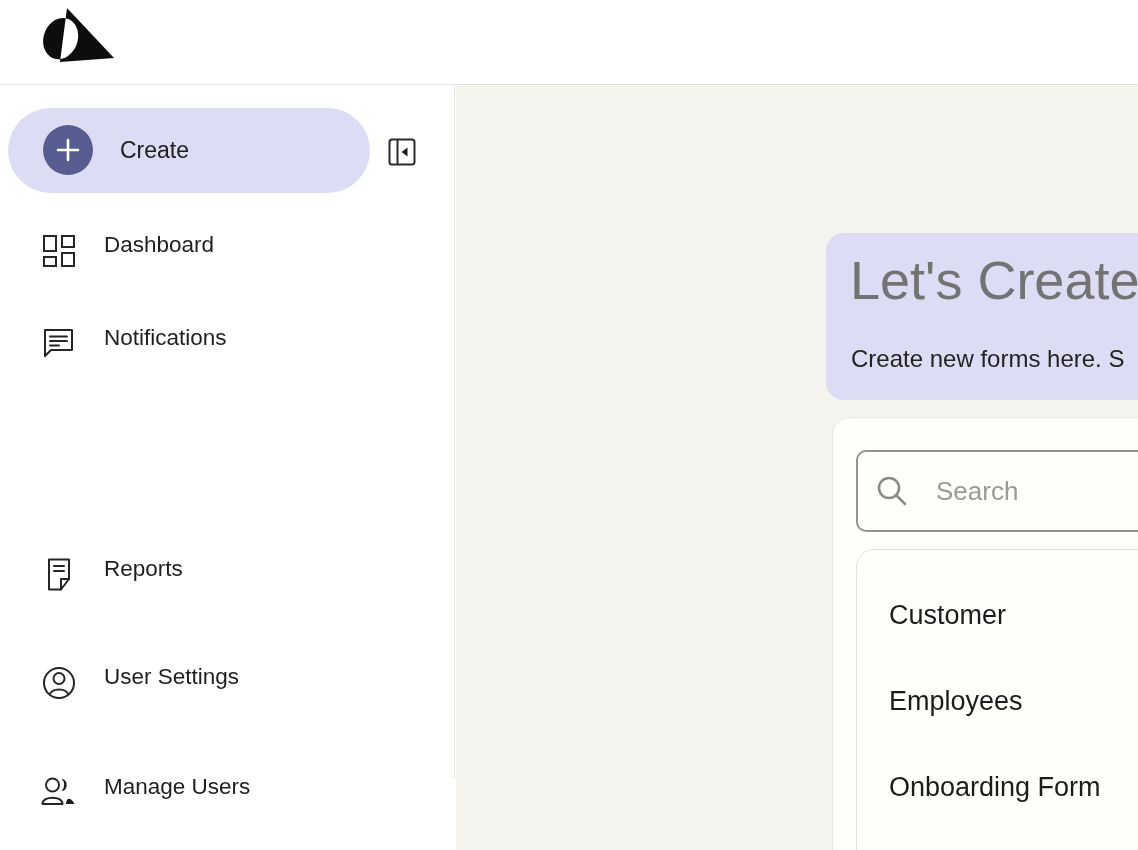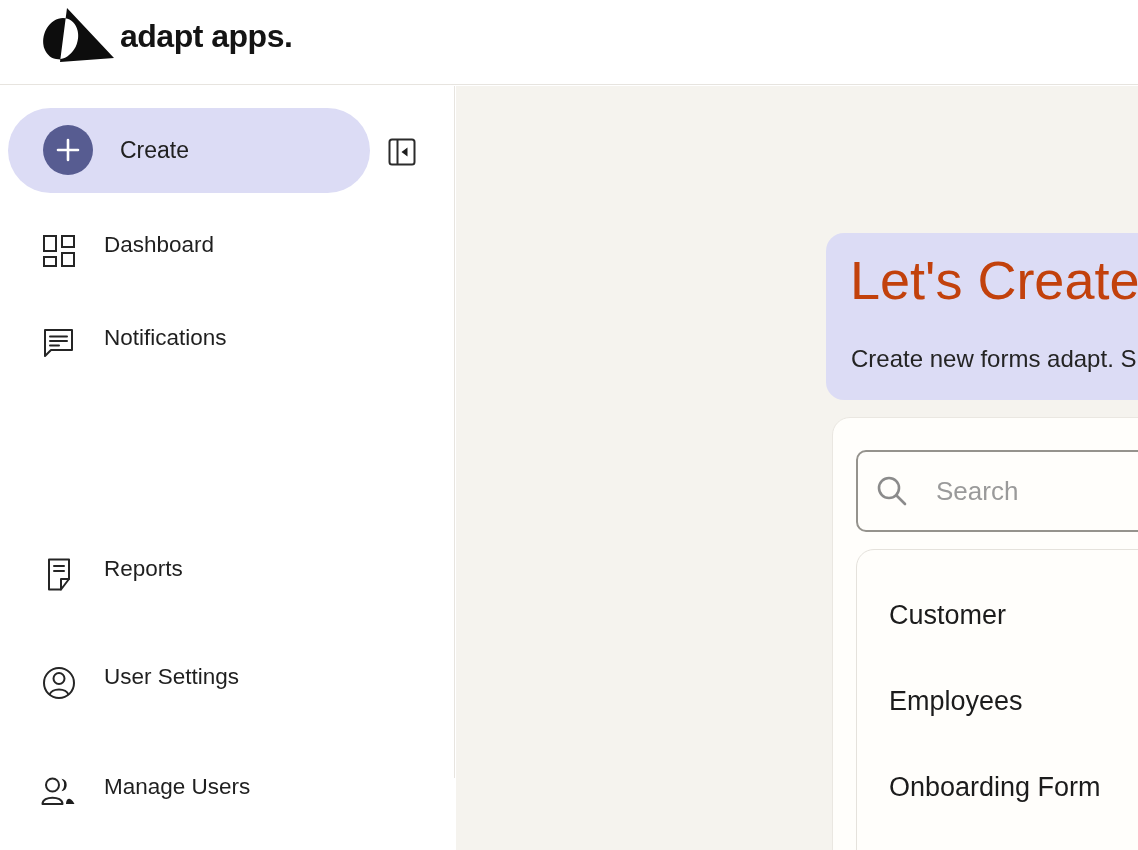--- a/index.html
+++ b/index.html
@@ -55,21 +55,21 @@
   .main {
     position: absolute; left: 456px; top: 86px; width: 682px; height: 764px;
     background: #f5f3ee;
   }
   .banner {
     position: absolute; left: 370px; top: 147px; width: 620px; height: 167px;
     background: #dcdcf5; border-radius: 18px;
   }
   .banner-title {
     position: absolute; left: 24px; top: 16px;
-    font-size: 54px; font-weight: 500; color: #c2410c; white-space: nowrap;
+    font-size: 54px; font-weight: 500; color: #737373; white-space: nowrap;
   }
   .banner-subtitle {
     position: absolute; left: 25px; top: 112px;
     font-size: 24px; font-weight: 400; color: #242424; white-space: nowrap;
   }
   .card {
     position: absolute; left: 376px; top: 331px; width: 620px; height: 560px;
     background: #fffefb; border: 1px solid #eae7e1; border-radius: 18px;
   }
   .search-box { position: absolute; left: 23px; top: 32px; width: 580px; height: 82px; }
@@ -96,21 +96,20 @@
 </head>
 <body>
 
 <header class="app-header">
   <div class="logo">
     <svg width="78" height="60" viewBox="0 0 78 60">
       <path fill="#0d0d0d" fill-rule="evenodd" d="M29,2 L76,52 L22,56 Z
            M25,12 a17,21 20 1 0 0.05,0 Z"></path>
     </svg>
   </div>
-  <div class="brand">adapt apps.</div>
 </header>
 
 <aside class="sidebar">
 
   <div class="create-pill">
     <span class="plus-circle">
       <svg width="26" height="26" viewBox="0 0 26 26">
         <path d="M13,3 V23 M3,13 H23" stroke="#ffffff" stroke-width="2.6" stroke-linecap="round"></path>
       </svg>
     </span>
@@ -184,21 +183,21 @@
     </span>
     <span class="nav-label">Manage Users</span>
   </div>
 
 </aside>
 
 <main class="main">
 
   <section class="banner">
     <h1 class="banner-title">Let's Create</h1>
-    <p class="banner-subtitle">Create new forms adapt. S</p>
+    <p class="banner-subtitle">Create new forms here. S</p>
   </section>
 
   <section class="card">
 
     <div class="search-box">
       <input class="search-input" type="text" placeholder="Search" style="">
       <span class="search-glyph">
         <svg width="36" height="36" viewBox="0 0 36 36" fill="none" stroke="#8b8b8b" stroke-width="2.6" stroke-linecap="round">
           <circle cx="14" cy="14" r="10"></circle>
           <line x1="21.5" y1="21.5" x2="30" y2="30"></line>

